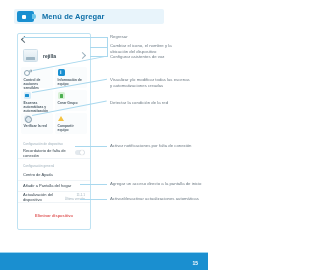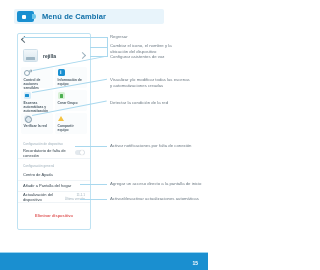--- a/index.html
+++ b/index.html
@@ -186,21 +186,21 @@
   .page-num{
     position:absolute;right:10px;bottom:4px;
     font-size:5px;color:#ffffff;font-weight:bold;
   }
 </style>
 </head>
 <body>
 
 <div class="header">
   <div class="header-icon"></div>
-  <div class="header-title">Menú de Cambiar</div>
+  <div class="header-title">Menú de Agregar</div>
 </div>
 
 <div class="phone">
   <div class="phone-inner">
 
     <div class="nav-bar">
       <div class="back-chevron"></div>
     </div>
 
     <div class="device-row">

